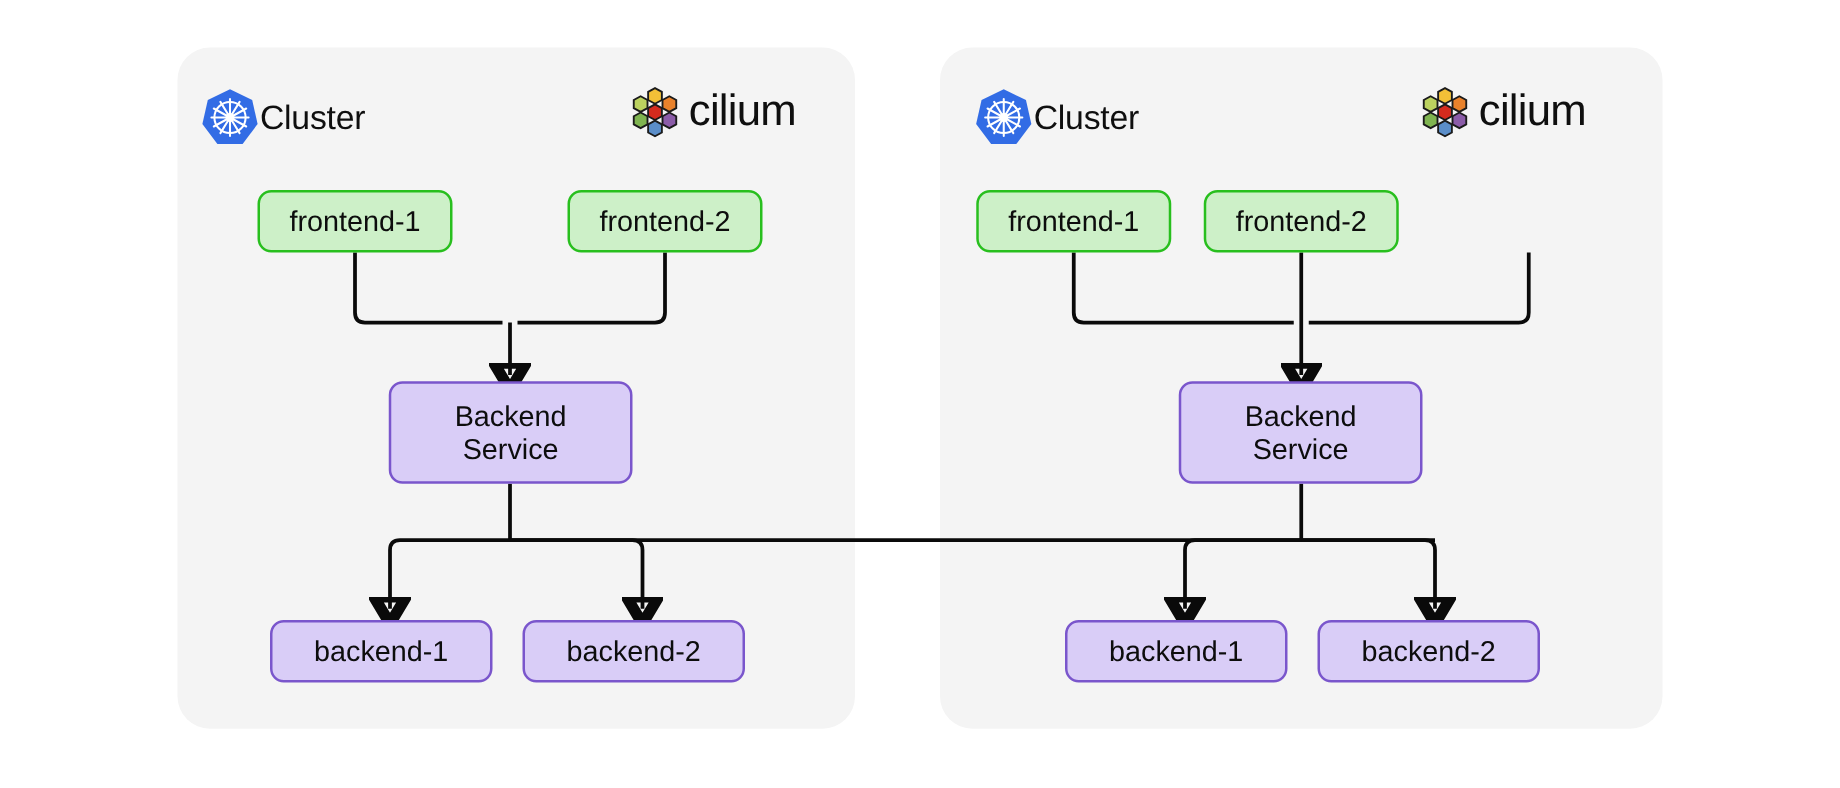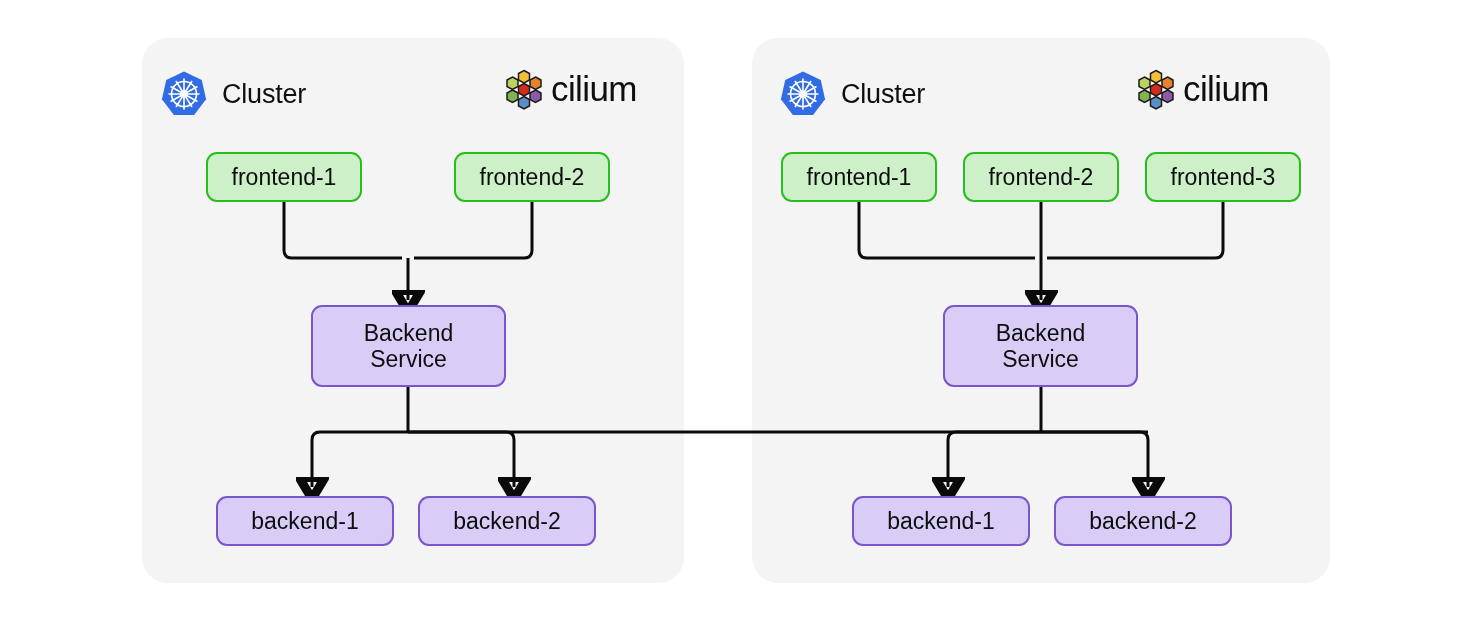--- a/index.html
+++ b/index.html
@@ -13,21 +13,21 @@
 
   .panel{
     position:absolute;
     background:#f4f4f4;
     border-radius:26px;
   }
 
   .cluster-header{position:absolute;display:flex;align-items:center;}
   .k8s-logo{width:48px;height:48px;display:block;}
   .cluster-label{
-    font-size:27px;color:#0f0f0f;margin-left:14px;
+    font-size:27px;color:#0f0f0f;
     letter-spacing:-0.2px;white-space:nowrap;
   }
   .cilium-logo-wrap{position:absolute;display:flex;align-items:flex-start;}
   .cilium-hex{width:52px;height:48px;display:block;}
   .cilium-word{
     font-size:35px;color:#0f0f0f;margin-left:1px;
     letter-spacing:-0.6px;white-space:nowrap;
   }
 
   .node{
@@ -191,21 +191,20 @@
         </g>
       </svg>
     </span>
     <span class="cilium-word">cilium</span>
   </div>
 
   <div class="node green" style="left:781px;top:152px;width:156px;height:50px;">frontend-1</div>
 
   <div class="node green" style="left:963px;top:152px;width:156px;height:50px;">frontend-2</div>
 
-  <div class="node green" style="left:1145px;top:152px;width:156px;height:50px;">frontend-3</div>
 
   <div class="node purple" style="left:943px;top:305px;width:195px;height:82px;">Backend
 Service</div>
 
   <div class="node purple" style="left:852px;top:496px;width:178px;height:50px;">backend-1</div>
 
   <div class="node purple" style="left:1054px;top:496px;width:178px;height:50px;">backend-2</div>
 
 </div>
 

